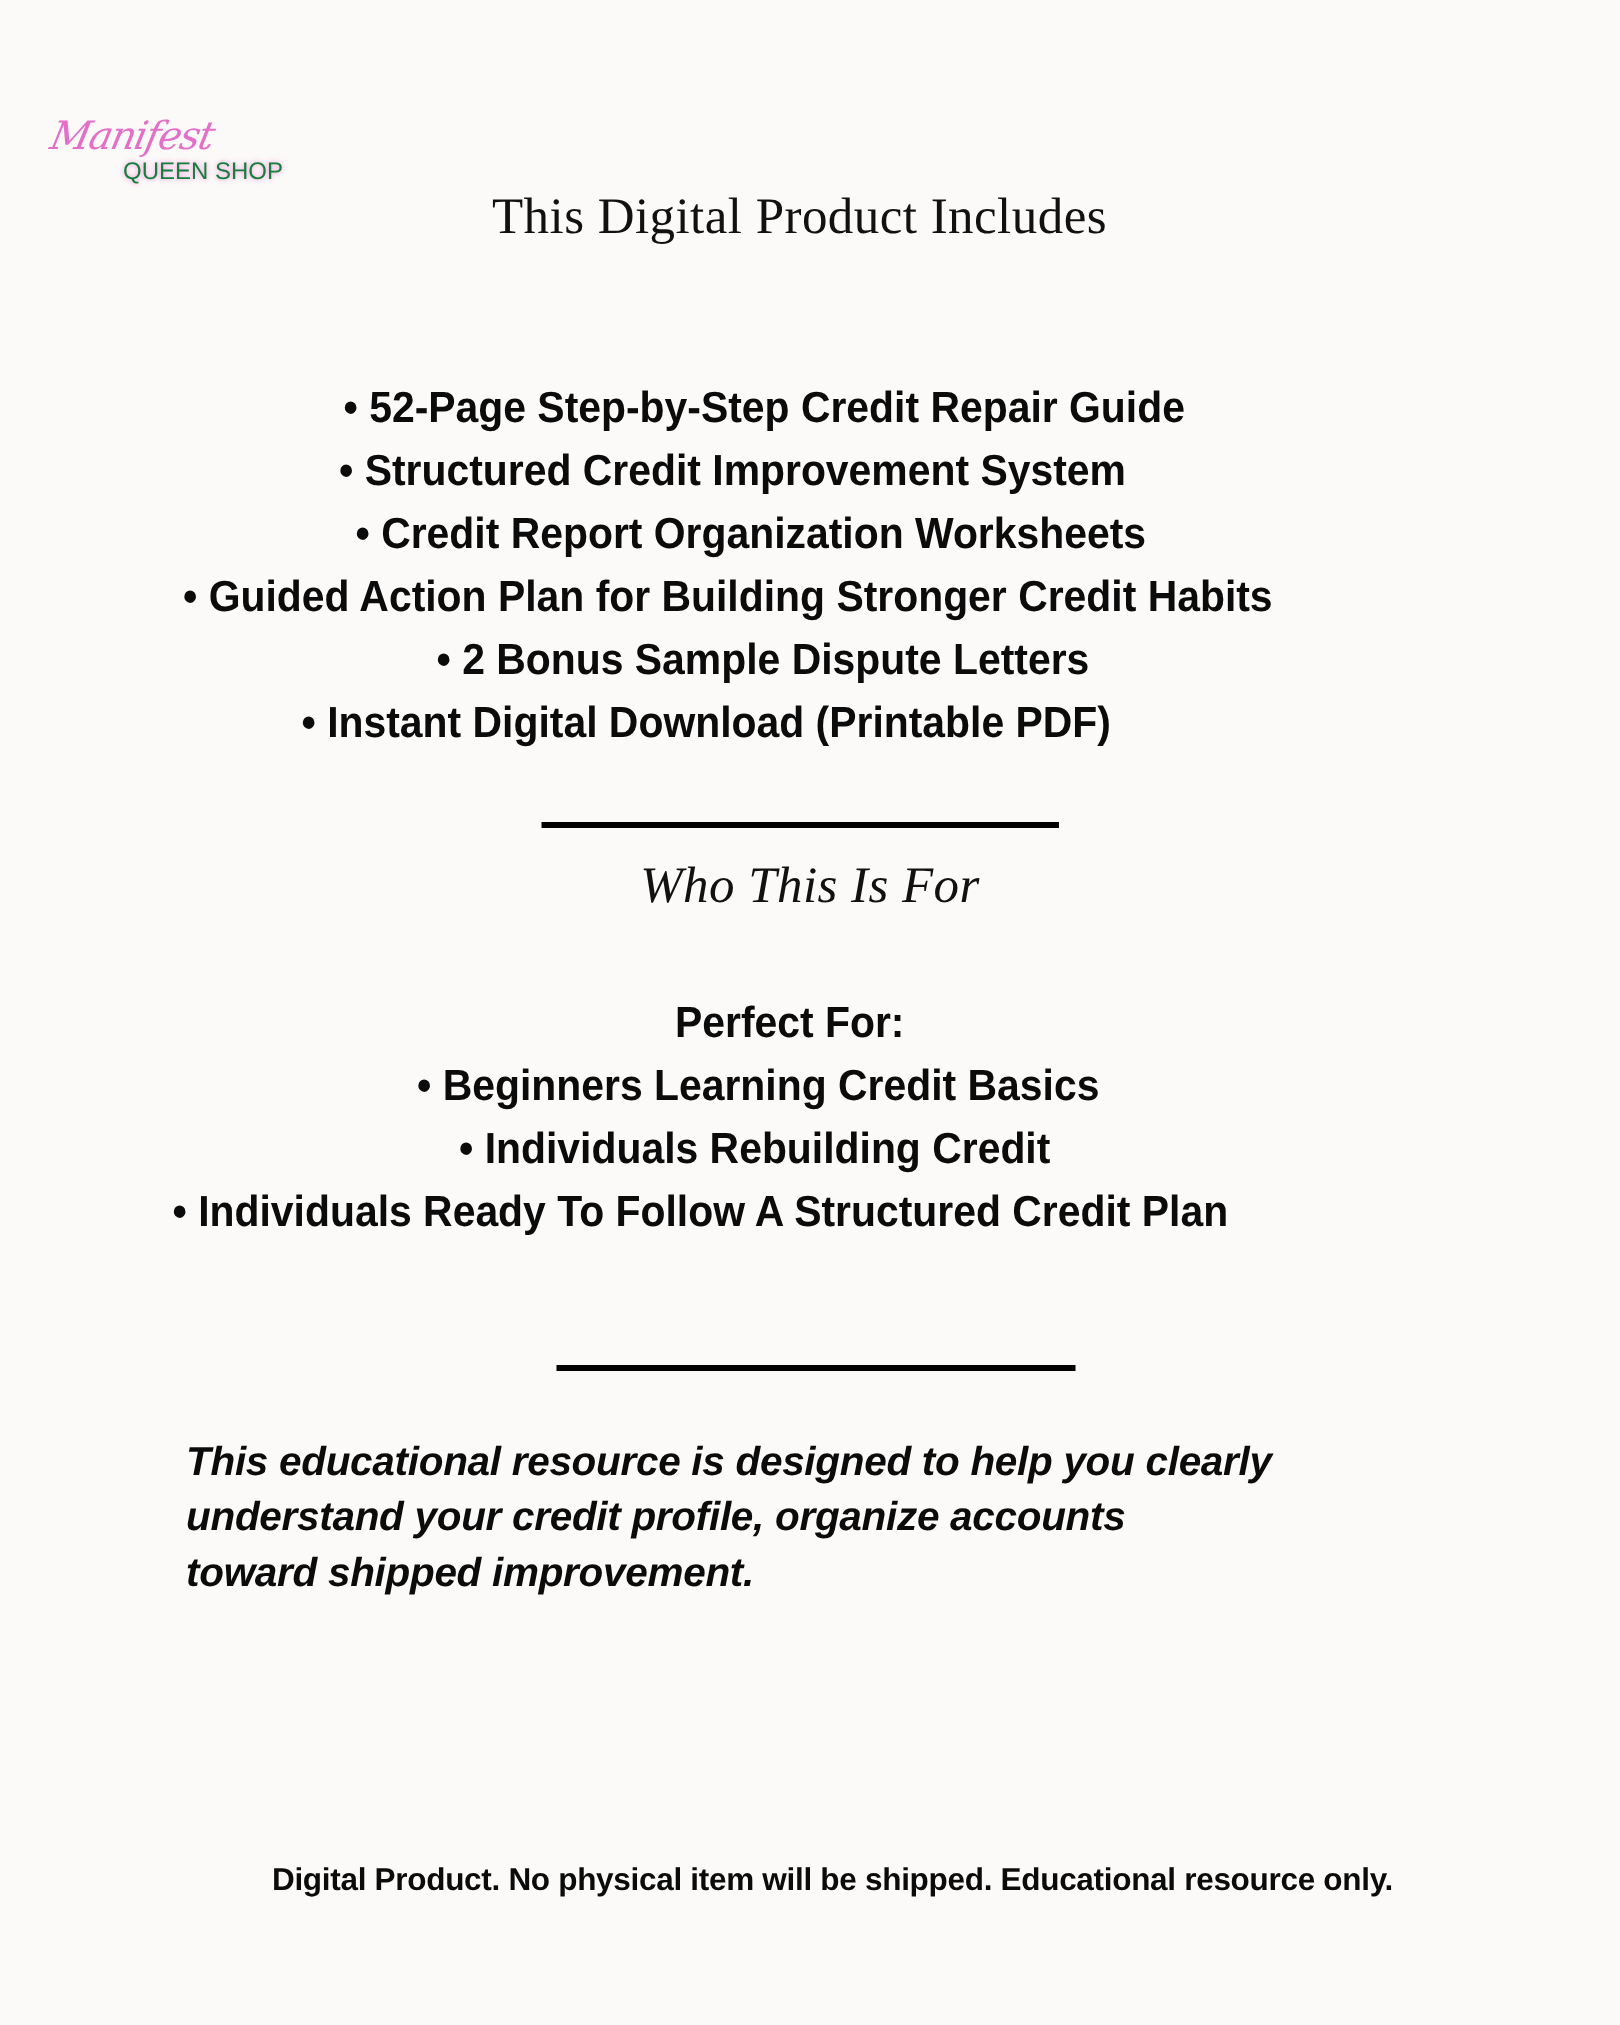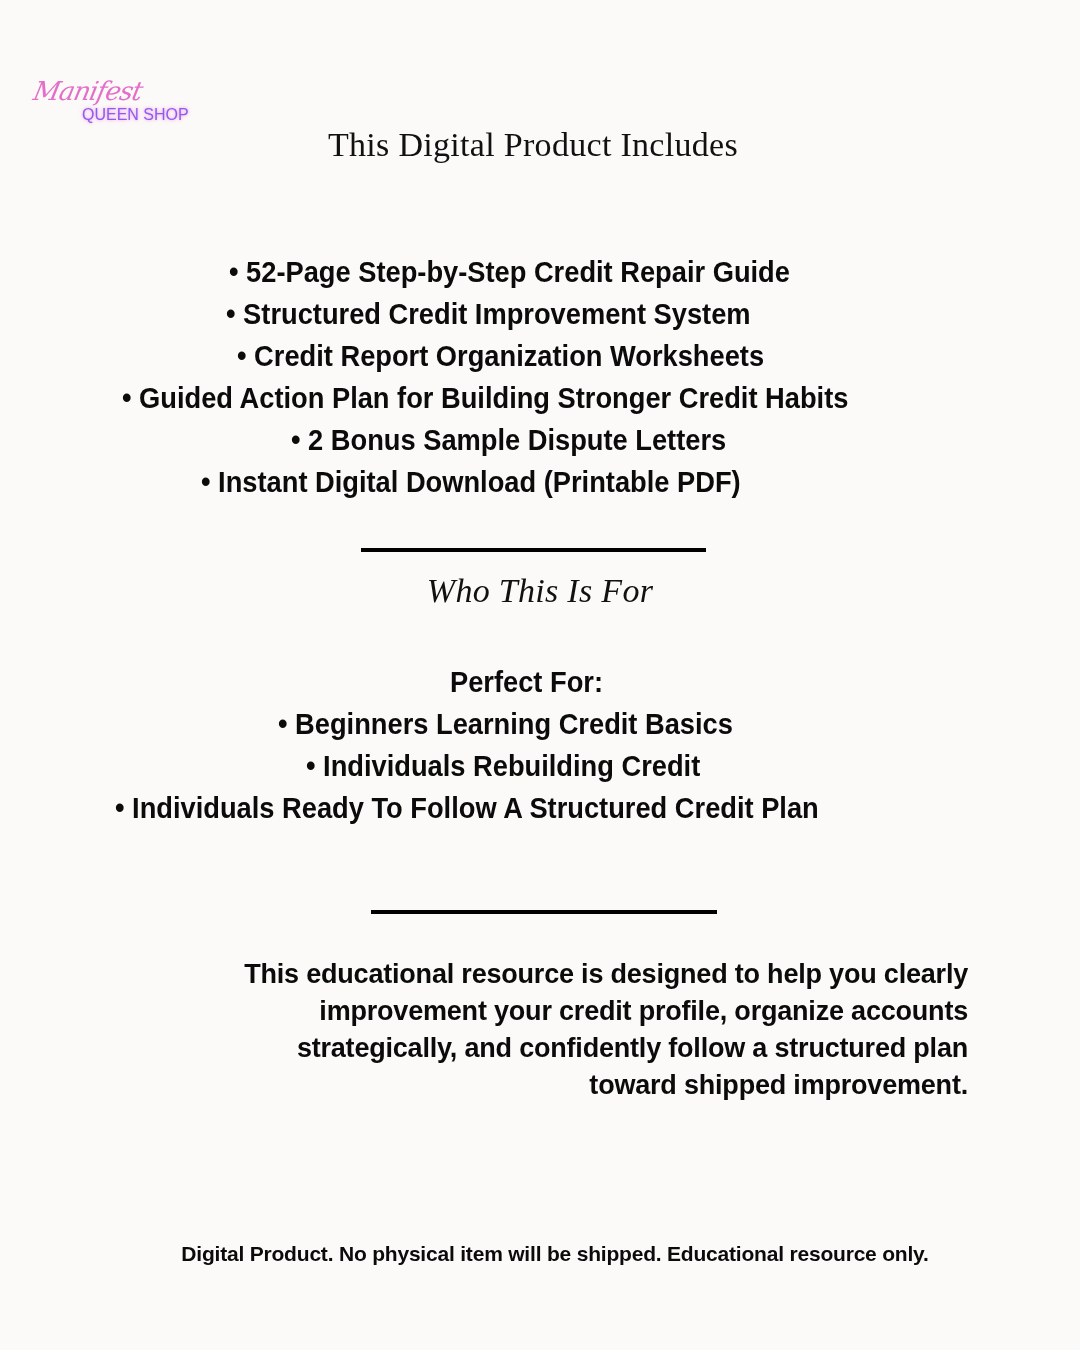--- a/index.html
+++ b/index.html
@@ -31,21 +31,21 @@
       color: #e46fc9;
       letter-spacing: -1px;
       transform: skewX(-12deg);
     }
     .logo-sub {
       position: absolute;
       left: 48px;
       top: 30px;
       font-family: "Liberation Sans", sans-serif;
       font-size: 16px;
-      color: #8b5cf6;
+      color: #15803d;
       letter-spacing: 0px;
       text-shadow: 0 0 3px #f3a6db, 0 0 6px #f8cdee;
     }
     .serif-heading {
       position: absolute;
       left: 0;
       width: 1080px;
       text-align: center;
       font-family: "Liberation Serif", "DejaVu Serif", serif;
       font-weight: normal;
@@ -66,31 +66,32 @@
       transform: scaleX(0.94);
       transform-origin: left center;
     }
     .divider {
       position: absolute;
       height: 4px;
       background: #000;
     }
     .para {
       position: absolute;
-      left: 148px;
+      left: 124px;
       width: 820px;
       top: 956px;
-      text-align: right;
+      text-align: left;
       font-family: "Liberation Sans", "DejaVu Sans", sans-serif;
       font-weight: bold;
       font-size: 27px;
       line-height: 37px;
       color: #0b0b0b;
       margin: 0;
       letter-spacing: -0.2px;
+      font-style: italic;
     }
     .footer {
       position: absolute;
       top: 1242px;
       left: 0;
       width: 1110px;
       text-align: center;
       font-family: "Liberation Sans", "DejaVu Sans", sans-serif;
       font-weight: bold;
       font-size: 21px;
@@ -125,18 +126,17 @@
   <div class="bold-line" style="left:450px; top:666px;">Perfect For:</div>
   <div class="bold-line" style="left:278px; top:708px;">• Beginners Learning Credit Basics</div>
   <div class="bold-line" style="left:306px; top:750px;">• Individuals Rebuilding Credit</div>
   <div class="bold-line" style="left:115px; top:792px;">• Individuals Ready To Follow A Structured Credit Plan</div>
 </div>
 
 <div class="divider" style="left:371px; top:910px; width:346px;"></div>
 
 <div class="para">
   <div>This educational resource is designed to help you clearly</div>
-  <div>improvement your credit profile, organize accounts</div>
-  <div>strategically, and confidently  follow a structured plan</div>
+  <div>understand your credit profile, organize accounts</div>
   <div>toward shipped improvement.</div>
 </div>
 
 <div class="footer">Digital Product. No physical item will be shipped. Educational resource only.</div>
 
 </body></html>

